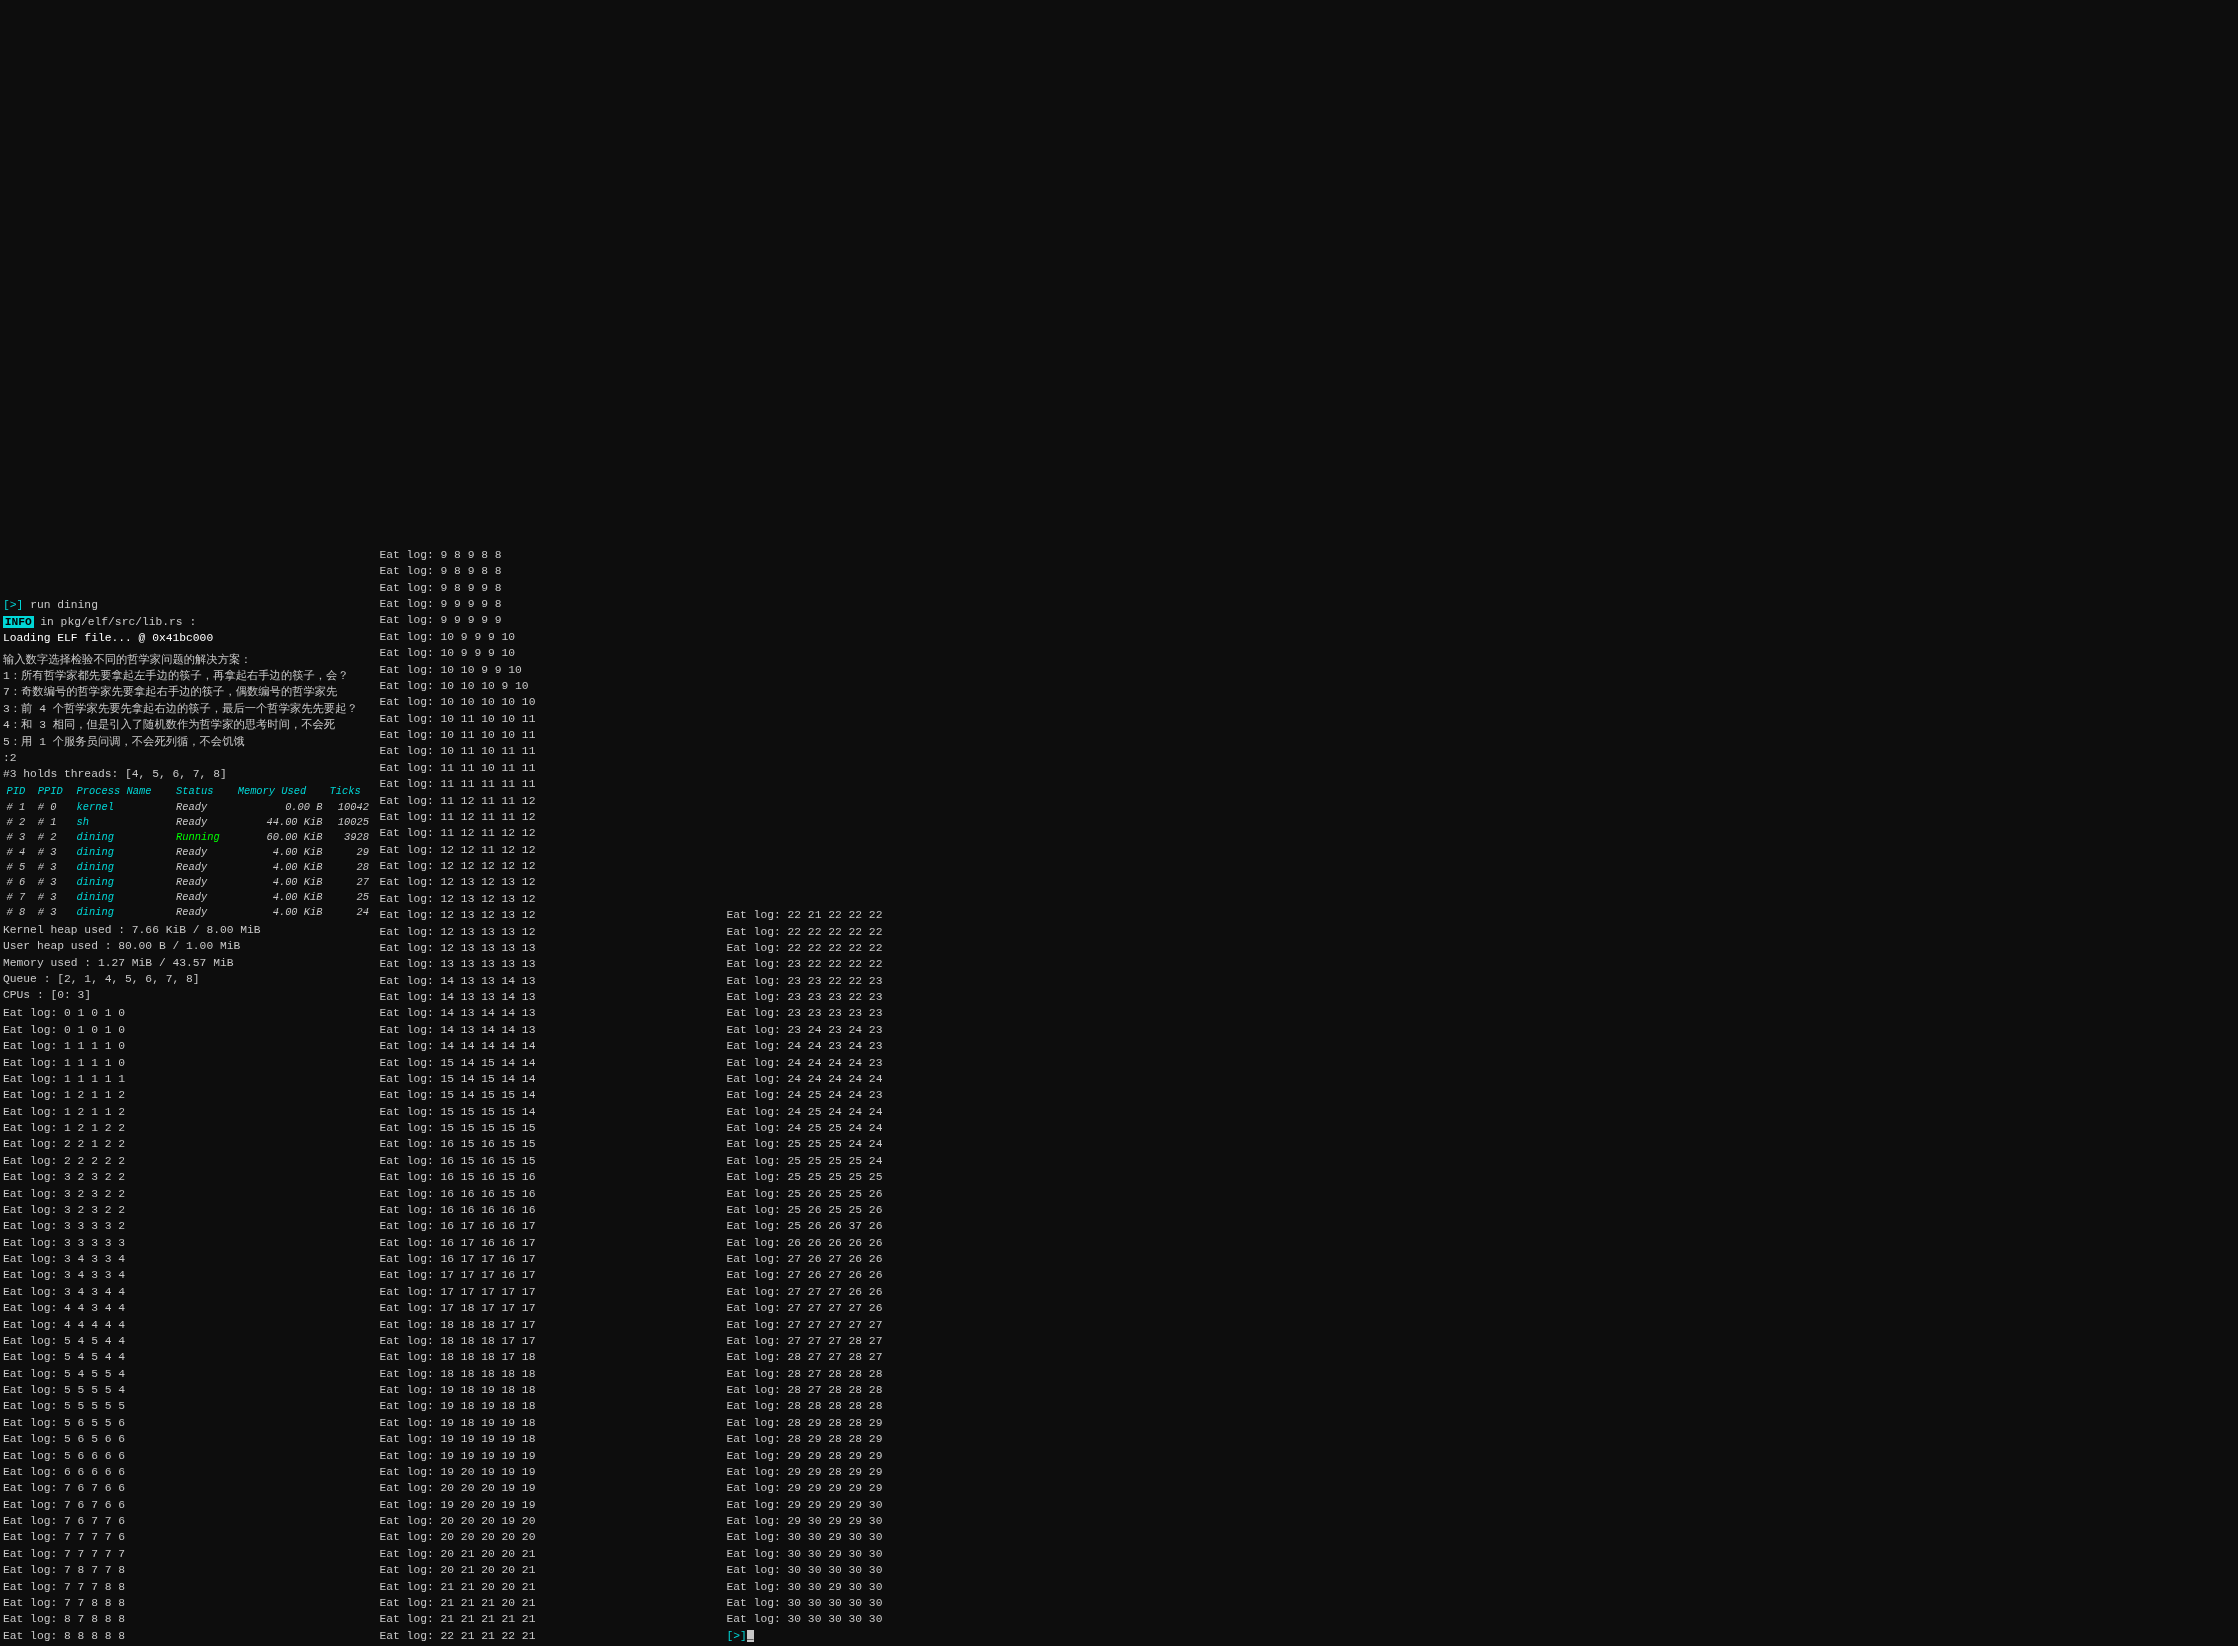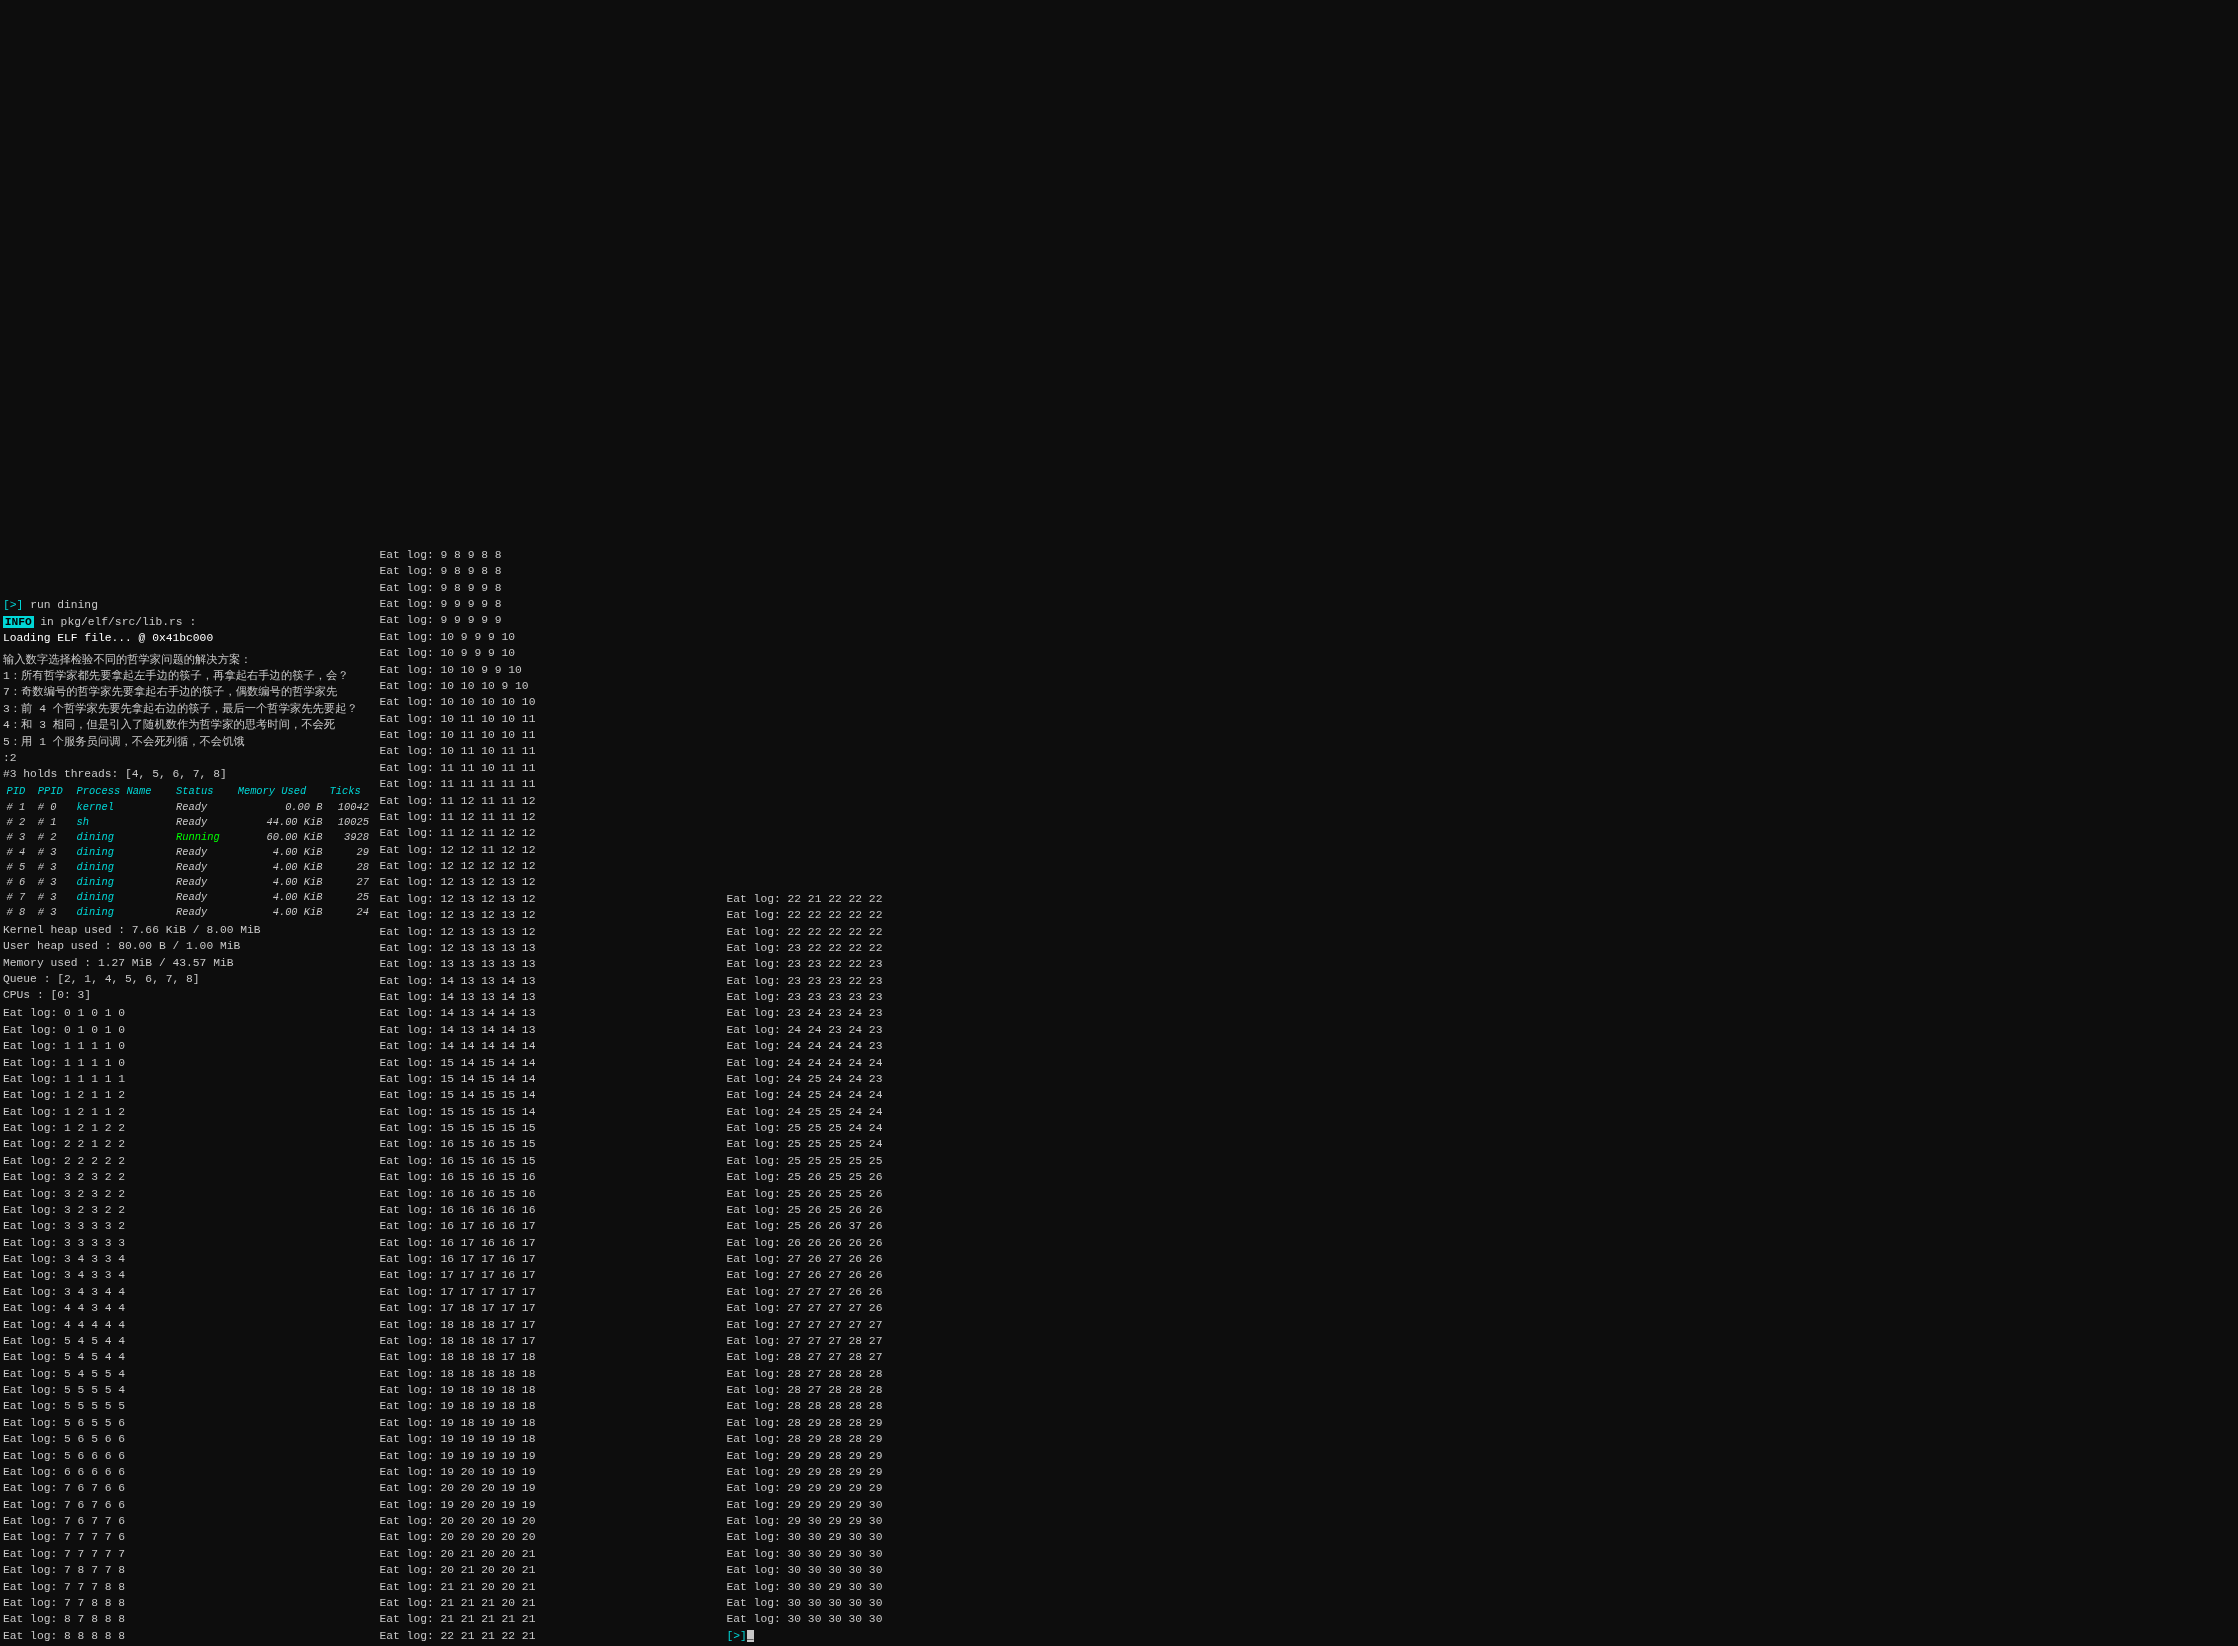--- a/index.html
+++ b/index.html
@@ -318,21 +318,20 @@
         <div class="eat-log">Eat log: 24 24 24 24 23</div>
         <div class="eat-log">Eat log: 24 24 24 24 24</div>
         <div class="eat-log">Eat log: 24 25 24 24 23</div>
         <div class="eat-log">Eat log: 24 25 24 24 24</div>
         <div class="eat-log">Eat log: 24 25 25 24 24</div>
         <div class="eat-log">Eat log: 25 25 25 24 24</div>
         <div class="eat-log">Eat log: 25 25 25 25 24</div>
         <div class="eat-log">Eat log: 25 25 25 25 25</div>
         <div class="eat-log">Eat log: 25 26 25 25 26</div>
         <div class="eat-log">Eat log: 25 26 25 25 26</div>
-        <div class="eat-log">Eat log: 25 26 25 26 26</div>
         <div class="eat-log">Eat log: 25 26 26 37 26</div>
         <div class="eat-log">Eat log: 26 26 26 26 26</div>
         <div class="eat-log">Eat log: 27 26 27 26 26</div>
         <div class="eat-log">Eat log: 27 26 27 26 26</div>
         <div class="eat-log">Eat log: 27 27 27 26 26</div>
         <div class="eat-log">Eat log: 27 27 27 27 26</div>
         <div class="eat-log">Eat log: 27 27 27 27 27</div>
         <div class="eat-log">Eat log: 27 27 27 28 27</div>
         <div class="eat-log">Eat log: 28 27 27 28 27</div>
         <div class="eat-log">Eat log: 28 27 28 28 28</div>

